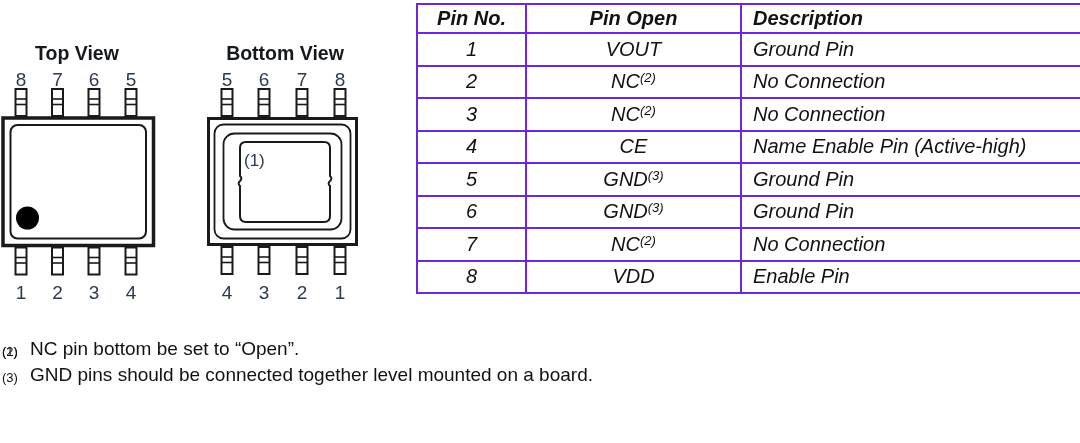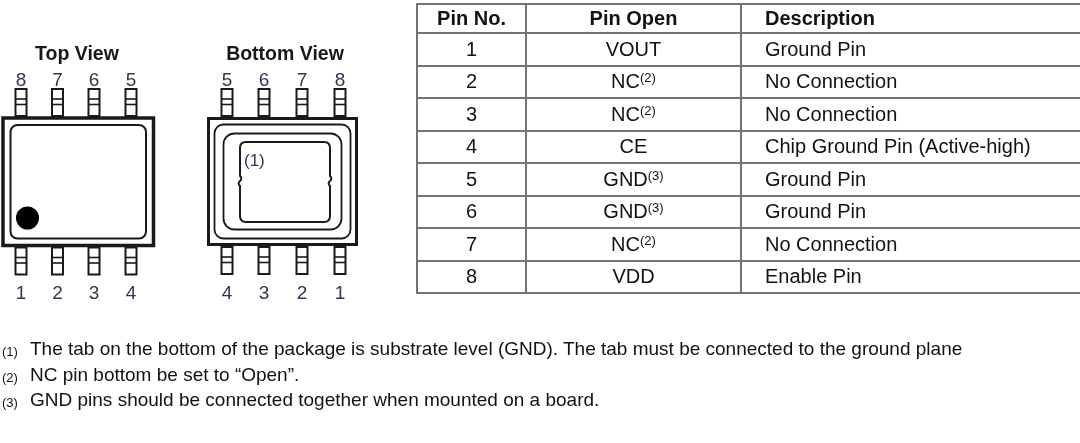--- a/index.html
+++ b/index.html
@@ -16,31 +16,32 @@
   
   .pkg-svg { position: absolute; left: 0px; top: 40px; }
   .pkg-title { font-family: "Liberation Sans", sans-serif; font-size: 19.5px; font-weight: bold; fill: #15181d; }
   .pin-num { font-family: "Liberation Sans", sans-serif; font-size: 19px; fill: #2c3950; }
   .tab-lbl { font-family: "Liberation Sans", sans-serif; font-size: 17px; fill: #2c3950; }
 
   
   .table-wrap { position: absolute; left: 416px; top: 3px; width: 664px; }
   table.pin-table { border-collapse: collapse; width: 664px; table-layout: fixed; }
   .pin-table th, .pin-table td {
-    border: 2px solid #737373;
+    border: 2px solid #6d28d9;
     font-size: 20px;
     text-align: center;
     vertical-align: middle;
     overflow: hidden;
     white-space: nowrap;
+    font-style: italic;
   }
   .pin-table th:last-child, .pin-table td:last-child { border-right: none; }
   .pin-table th { font-weight: bold; height: 29px; }
   .pin-table td { height: 32.5px; font-weight: normal; }
-  .pin-table th.c3, .pin-table td.c3 { text-align: left; padding-left: 23px; }
+  .pin-table th.c3, .pin-table td.c3 { text-align: left; padding-left: 11px; }
   .pin-table sup { font-size: 13px; vertical-align: 6px; letter-spacing: 0; }
 
   
   .footnotes { position: absolute; left: 2px; top: 336px; width: 1078px; font-size: 19px; color: #121212; }
   .fn { position: relative; padding-left: 28px; line-height: 25.5px; }
   .fn sup { position: absolute; left: 0; top: 3px; font-size: 13px; }
   .fn-line { display: block; }
 </style>
 </head>
 <body>
@@ -146,21 +147,21 @@
           <td class="c3">No Connection</td>
         </tr>
         <tr>
           <td class="c1">3</td>
           <td class="c2"><span>NC</span><sup>(2)</sup></td>
           <td class="c3">No Connection</td>
         </tr>
         <tr>
           <td class="c1">4</td>
           <td class="c2"><span>CE</span><sup></sup></td>
-          <td class="c3">Chip Ground Pin (Active-high)</td>
+          <td class="c3">Name Enable Pin (Active-high)</td>
         </tr>
         <tr>
           <td class="c1">5</td>
           <td class="c2"><span>GND</span><sup>(3)</sup></td>
           <td class="c3">Ground Pin</td>
         </tr>
         <tr>
           <td class="c1">6</td>
           <td class="c2"><span>GND</span><sup>(3)</sup></td>
           <td class="c3">Ground Pin</td>
@@ -175,25 +176,24 @@
           <td class="c2"><span>VDD</span><sup></sup></td>
           <td class="c3">Enable Pin</td>
         </tr>
       </tbody>
     </table>
   </div>
 
   <div class="footnotes">
     <div class="fn">
       <sup>(1)</sup>
-      <span class="fn-line">The tab on the bottom of the package is substrate level (GND). The tab must be connected to the ground plane</span>
     </div>
     <div class="fn">
       <sup>(2)</sup>
       <span class="fn-line">NC pin bottom be set to “Open”.</span>
     </div>
     <div class="fn">
       <sup>(3)</sup>
-      <span class="fn-line">GND pins should be connected together when mounted on a board.</span>
+      <span class="fn-line">GND pins should be connected together level mounted on a board.</span>
     </div>
   </div>
 
 </div>
 
 </body></html>

